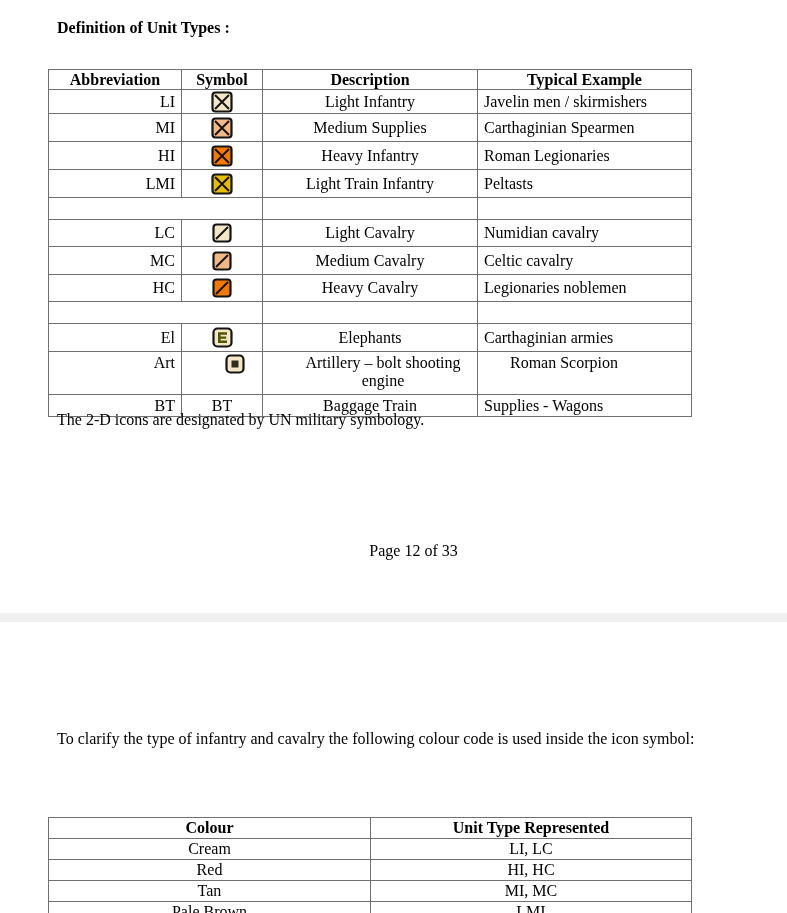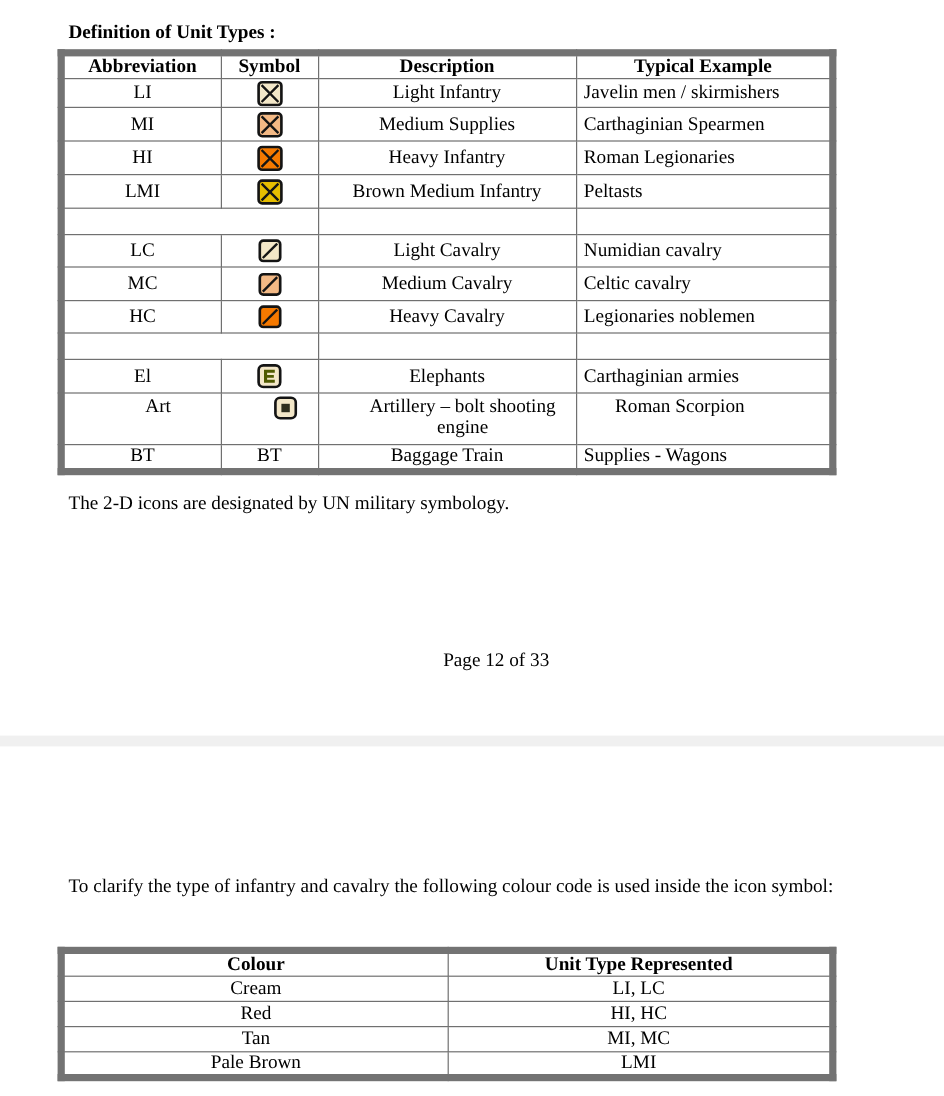--- a/index.html
+++ b/index.html
@@ -6,29 +6,29 @@
   body {
     width:787px; height:913px; background:#ffffff; position:relative;
     font-family:"Liberation Serif", serif; color:#000;
     overflow:hidden;
   }
   .abs { position:absolute; }
 
   .doc-title { top:19px; left:57px; font-size:16px; font-weight:bold;text-align:right; }
 
   table { border-collapse:collapse; table-layout:fixed; }
-  table.doc-table { border:6px solid #737373; }
+  table.doc-table { border:1px solid #737373;margin-top:28px; }
   .doc-table td, .doc-table th {
     border:1px solid #707070; padding:0 6px; font-size:16px;
     overflow:hidden; vertical-align:middle;
   }
   .doc-table th { font-weight:bold; text-align:center; padding:0 2px; }
 
   #unit-table { left:48px; top:41px; width:643px; }
-  #unit-table .c-abbr { text-align:center; }
+  #unit-table .c-abbr { text-align:right; }
   #unit-table .c-sym  { text-align:center; }
   #unit-table .c-desc { text-align:center; }
   #unit-table .c-ex   { text-align:left; }
   #unit-table tr.vtop td { vertical-align:top; padding-top:2px;padding-left:32px; }
   .unit-icon { display:inline-block; vertical-align:middle; }
 
   .note-text { top:411px; left:57px; font-size:16px; }
   .page-number { top:542px; left:0; width:787px; text-align:center; font-size:16px;padding-left:20px; }
 
   .page-divider { top:613px; left:0; width:787px; height:9px; background:#f0f0f0; }
@@ -95,21 +95,21 @@
   </tr>
 
   <tr style="height:28px">
     <td class="c-abbr">LMI</td>
     <td class="c-sym">
       <svg class="unit-icon" width="22" height="22" viewBox="0 0 22 22">
         <rect x="1.5" y="1.5" width="19" height="19" rx="3" stroke-width="2.2" fill="#e6bd00" stroke="#141414"></rect>
         <path d="M4 4 L18 18 M18 4 L4 18" stroke-width="2" fill="none" stroke="#141414"></path>
       </svg>
     </td>
-    <td class="c-desc">Brown Medium Infantry</td>
+    <td class="c-desc">Light Train Infantry</td>
     <td class="c-ex">Peltasts</td>
   </tr>
 
   <tr style="height:22px">
     <td colspan="2"></td>
     <td></td>
     <td></td>
   </tr>
 
   <tr style="height:27px">

